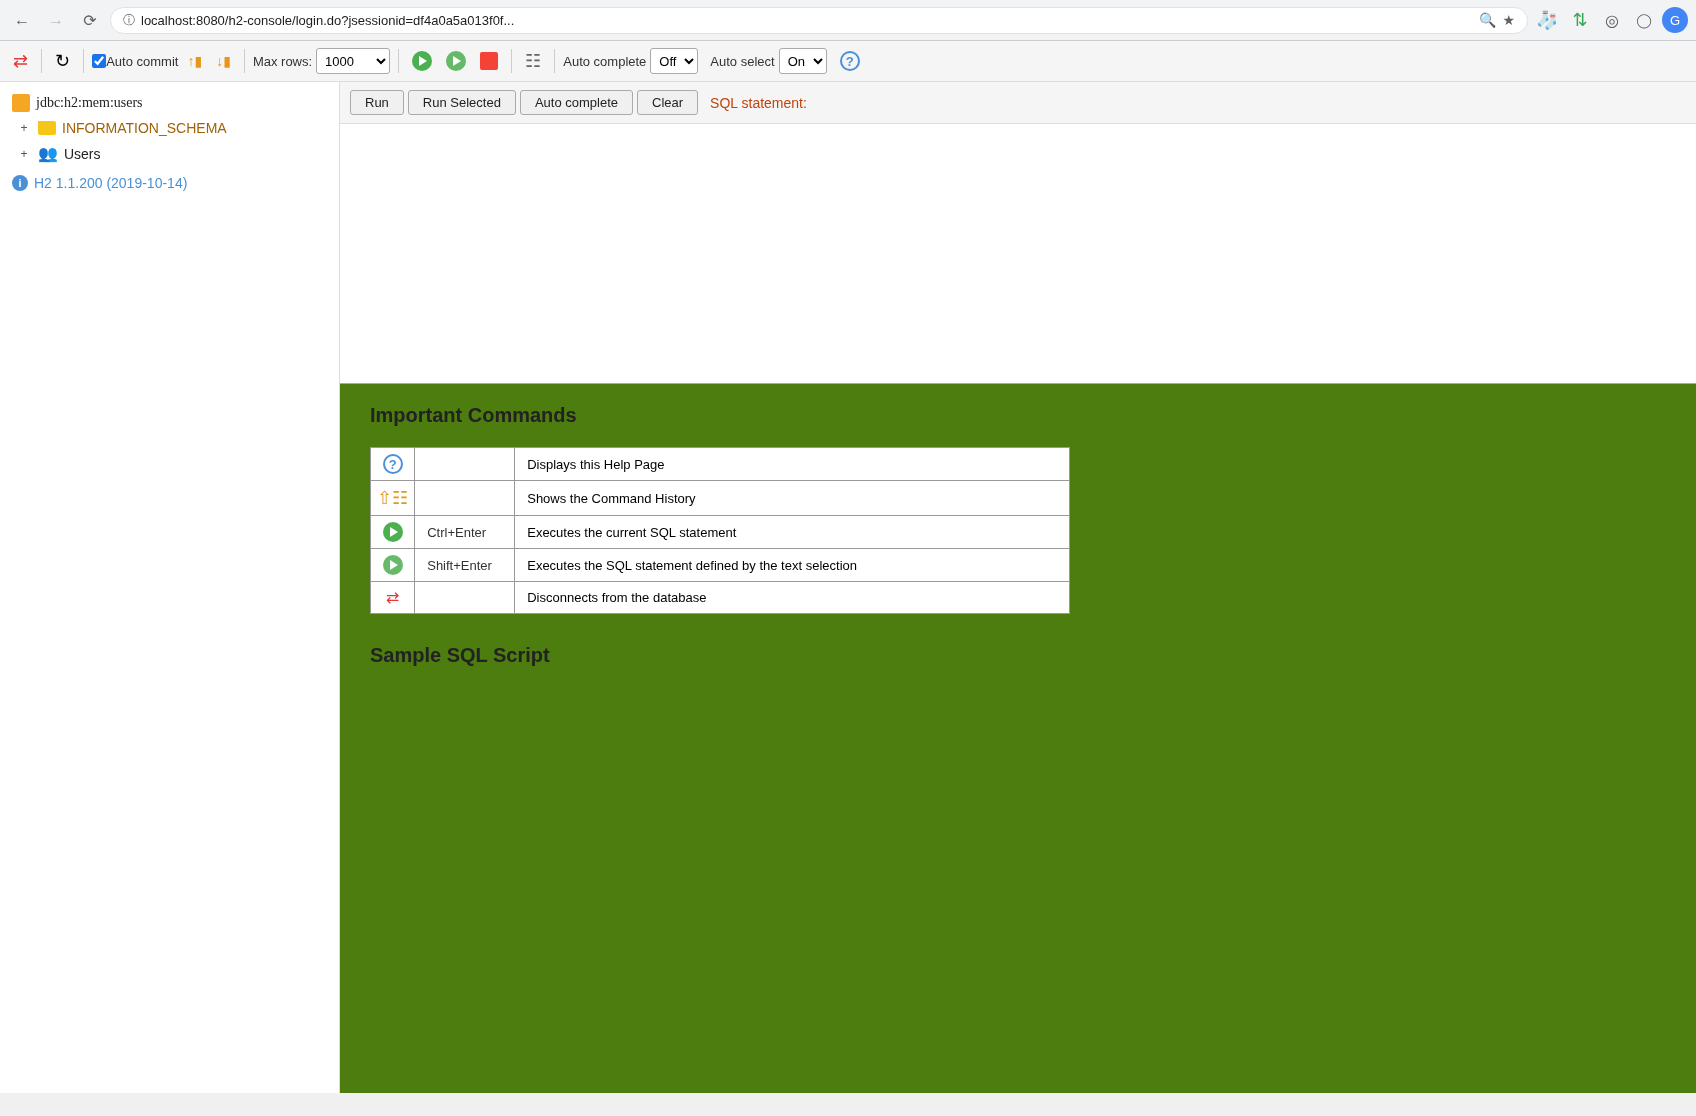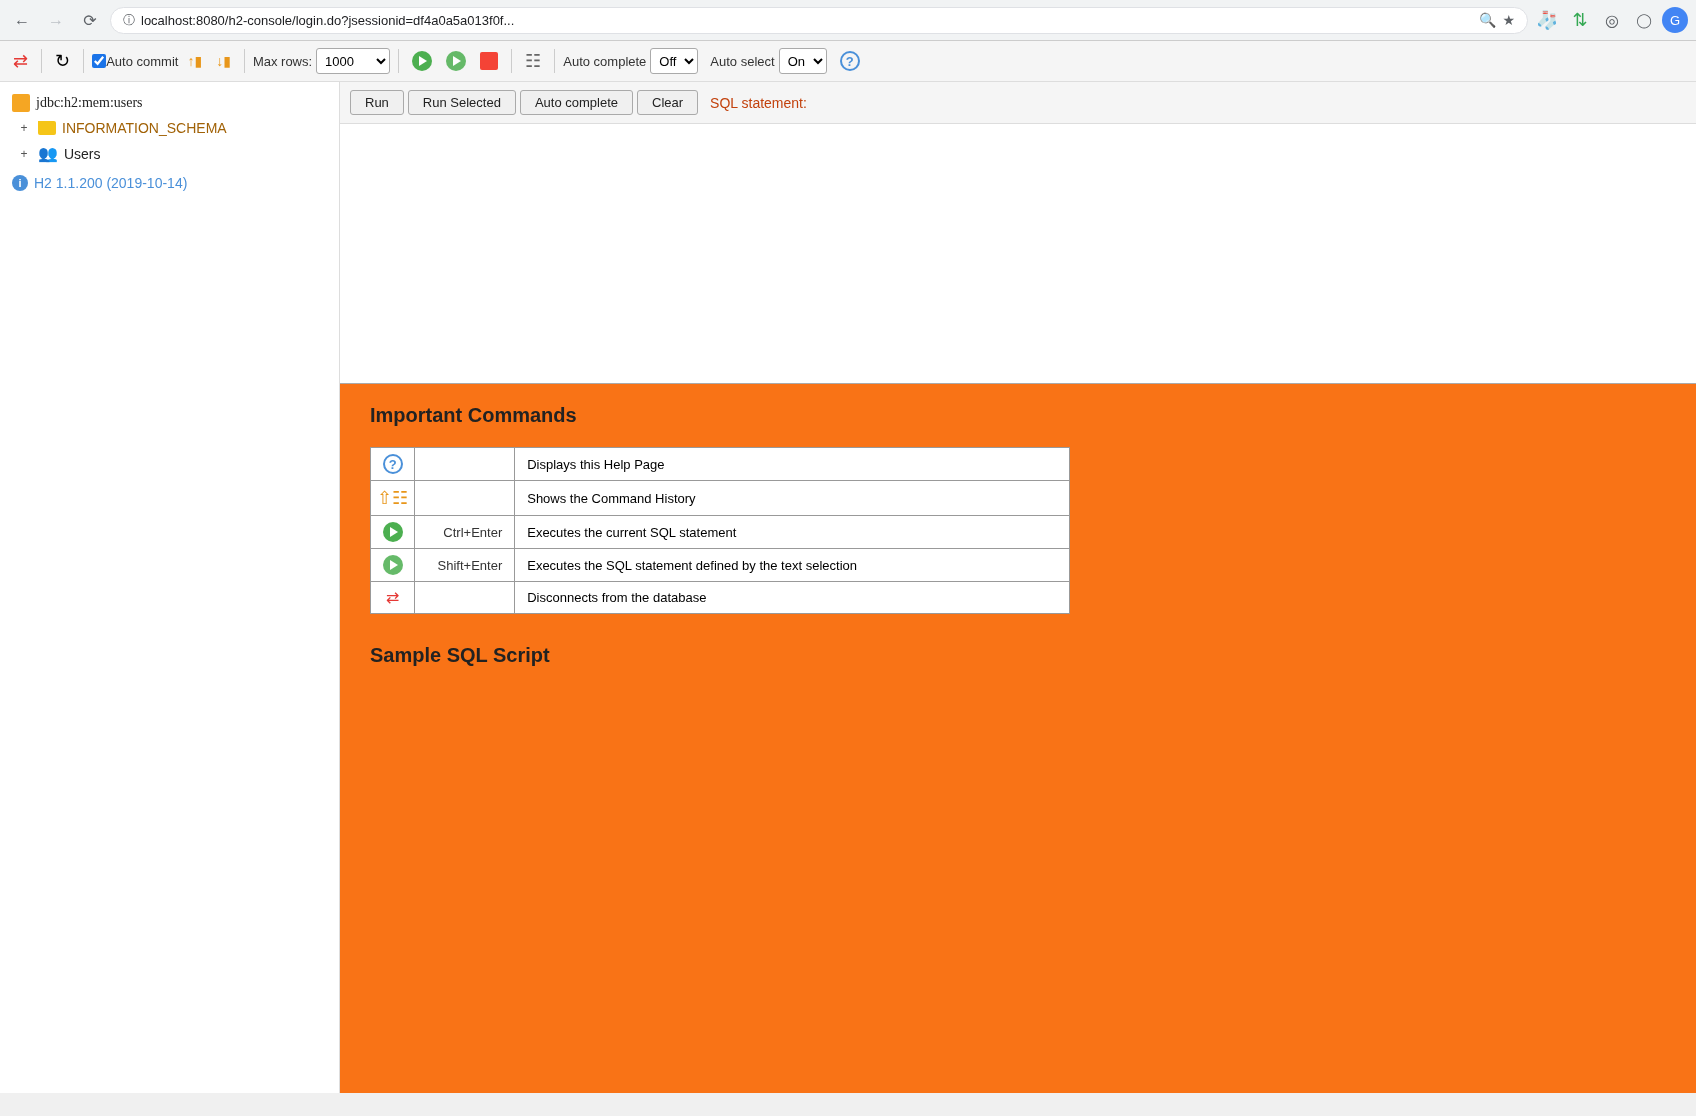--- a/index.html
+++ b/index.html
@@ -183,21 +183,21 @@
       resize: none;
       outline: none;
       background: white;
       min-height: 260px;
       max-height: 260px;
     }
 
     
     .help-area {
       flex: 1;
-      background: #f97316;
+      background: #4d7c0f;
       padding: 20px 30px;
       overflow-y: auto;
     }
     .help-title {
       font-size: 20px;
       font-weight: bold;
       color: #222;
       margin-bottom: 20px;
     }
     .help-table {
@@ -213,21 +213,20 @@
       vertical-align: middle;
     }
     .help-table td:first-child {
       width: 44px;
       text-align: center;
       padding: 6px;
     }
     .help-table td:nth-child(2) {
       width: 100px;
       color: #333;
-      text-align: right;
     }
     .sample-title {
       font-size: 20px;
       font-weight: bold;
       color: #222;
       margin-top: 30px;
     }
 
     
     .icon-play {

